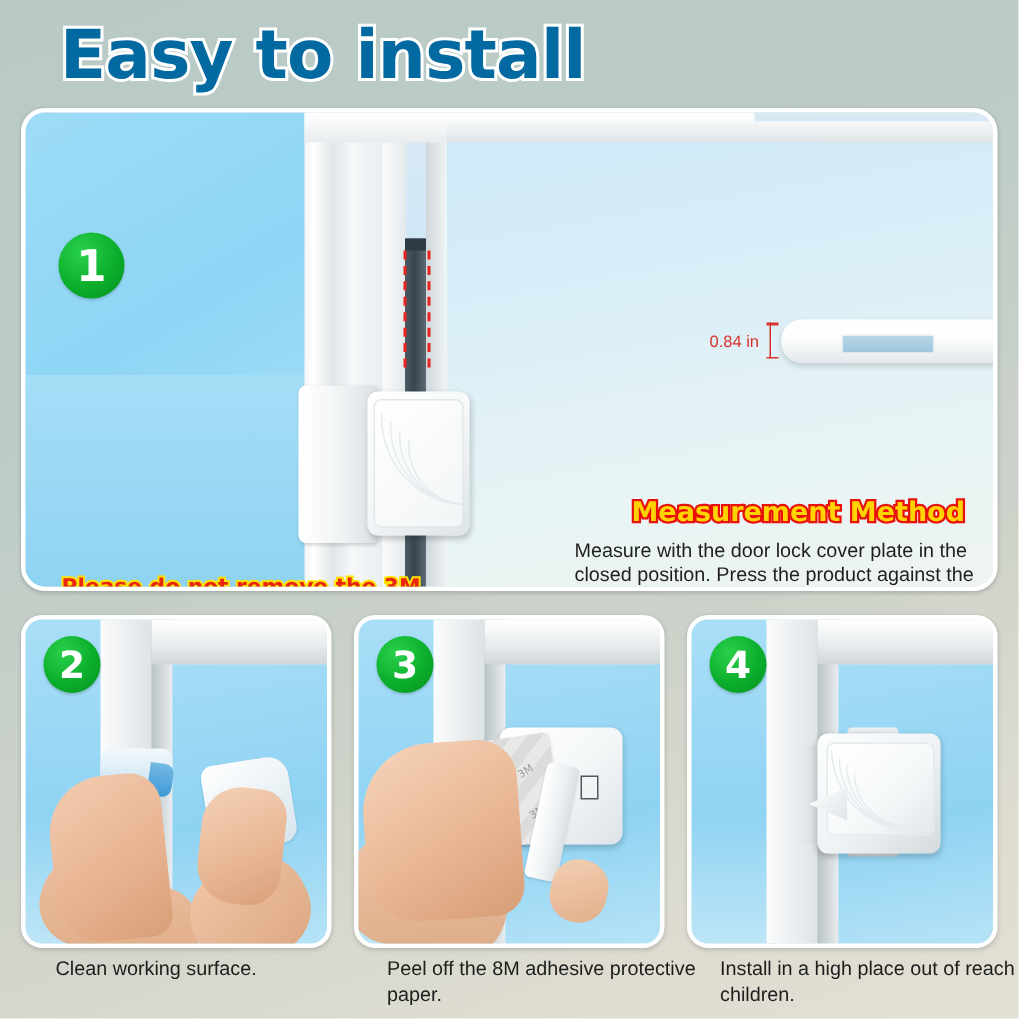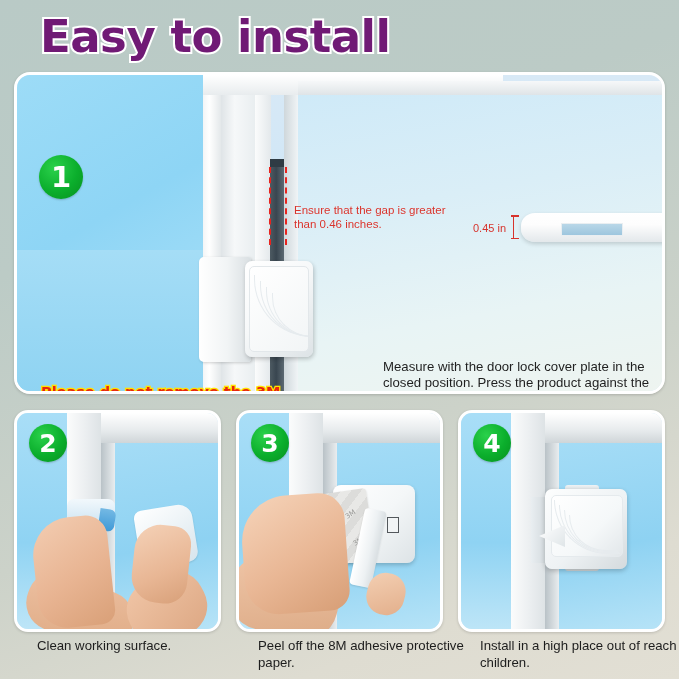--- a/index.html
+++ b/index.html
@@ -13,21 +13,21 @@
     position: relative;
   }
 
   
   .title {
     position: absolute;
     left: 40px; top: 8px;
     font-size: 45px;
     font-weight: 800;
     letter-spacing: -0.5px;
-    color: #701a75;
+    color: #0369a1;
     -webkit-text-stroke: 4px #ffffff;
     paint-order: stroke fill;
     font-family: "DejaVu Sans", sans-serif;
     line-height: 58px;
   }
 
   
   .panel1 {
     position: absolute;
     left: 14px; top: 72px;
@@ -368,42 +368,42 @@
   <div class="p1-gap"></div>
   <div class="p1-gap-top"></div>
   <div class="p1-frame-d"></div>
   <div class="p1-rail"></div>
   <div class="p1-right"></div>
   <div class="p1-rail2"></div>
 
   <div class="dash l"></div>
   <div class="dash r"></div>
 
-  <div class="p1-ensure">Ensure that the gap is greater than 0.46 inches.</div>
 
   <div class="p1-lock"></div>
   <div class="p1-lock-body">
     <div class="p1-lock-inner">
       <div class="swoosh" style="left:4px;top:8px;width:58px;height:62px;"></div>
       <div class="swoosh" style="left:10px;top:14px;width:52px;height:56px;"></div>
       <div class="swoosh" style="left:16px;top:20px;width:46px;height:50px;"></div>
       <div class="swoosh" style="left:22px;top:26px;width:40px;height:44px;"></div>
     </div>
   </div>
 
-  <div class="cal-label">0.45 in</div>
+  <div class="cal-label">0.84 in</div>
   <div class="cal-bar"></div>
   <div class="sideview">
     <div class="sideview-panel"></div>
   </div>
 
   <div class="badge b1">1</div>
 
   <div class="warn">Please do not remove the 3M adhesive protective paper yet.</div>
 
+  <div class="mm-title">Measurement Method</div>
   <div class="mm-body">Measure with the door lock cover plate in the closed position. Press the product against the glass and pull the sliding door to test whether it can pass through the door lock. If the sliding door can pass through the door lock, it can be installed; otherwise, it cannot be installed.</div>
 </div>
 
 <div class="row">
 
   <div class="cell c1">
     <div class="sc-glass-l"></div>
     <div class="sc-frame"></div>
     <div class="sc-frame2"></div>
     <div class="sc-rail"></div>

